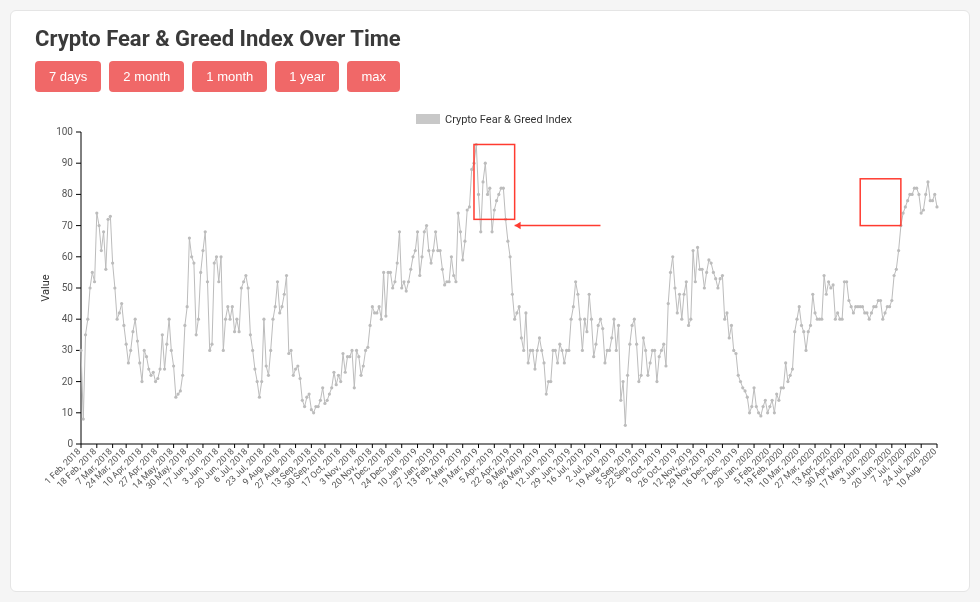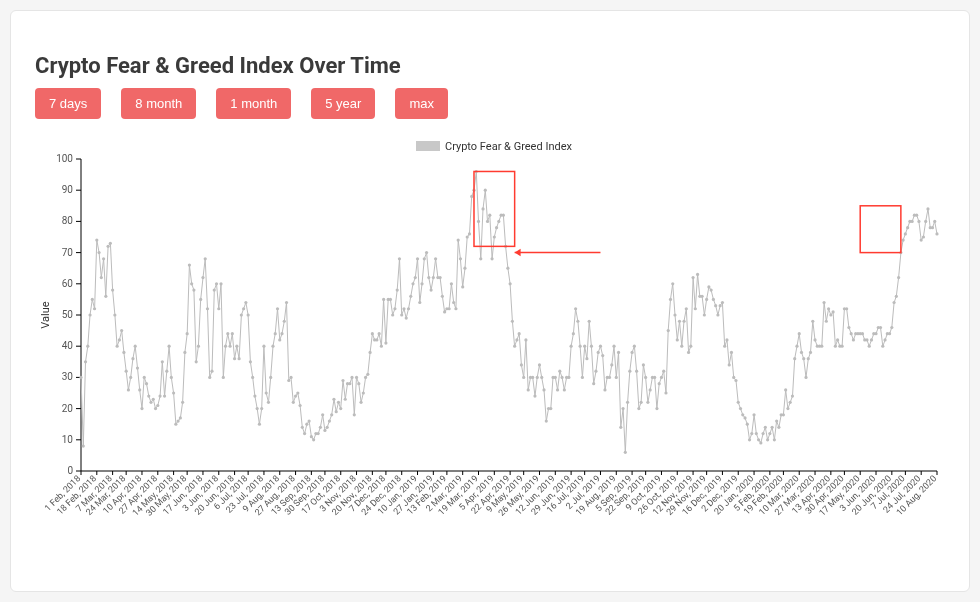--- a/index.html
+++ b/index.html
@@ -7,40 +7,40 @@
     padding: 0;
     background: #f5f5f5;
     font-family: -apple-system, BlinkMacSystemFont, "Segoe UI", Roboto, Helvetica, Arial, sans-serif;
     color: #333;
   }
   .card {
     background: #fff;
     border: 1px solid #e5e5e5;
     border-radius: 6px;
     margin: 10px;
-    padding: 36px 24px 10px 24px;
+    padding: 9px 24px 10px 24px;
     width: 960px;
     height: 582px;
     box-sizing: border-box;
     position: relative;
   }
   .title {
     font-size: 22px;
     font-weight: 700;
     color: #3a3a3a;
     margin: 6px 0 10px 0;
   }
   .subtitle {
     font-size: 13px;
     color: #555;
     margin-bottom: 18px;
   }
   .btn-row {
     display: flex;
-    gap: 20px;
+    gap: 8px;
     margin-bottom: 18px;
   }
   .btn {
     background: #f06868;
     color: #fff;
     border: none;
     border-radius: 4px;
     padding: 8px 14px;
     font-size: 13px;
     cursor: pointer;
@@ -64,23 +64,23 @@
   .annot-arrow { stroke: #ff3b30; stroke-width: 1.5; fill: none; }
 </style>
 </head>
 <body>
 
 <div class="card">
   <div class="title">Crypto Fear &amp; Greed Index Over Time</div>
 
   <div class="btn-row">
     <button class="btn">7 days</button>
-    <button class="btn">8 month</button>
+    <button class="btn">2 month</button>
     <button class="btn">1 month</button>
-    <button class="btn">5 year</button>
+    <button class="btn">1 year</button>
     <button class="btn">max</button>
   </div>
 
   <div class="chart-wrap">
     <svg id="chart-svg" width="912" height="420">
         <g>
           <rect x="381" y="4" width="24" height="10" class="legend-box"></rect>
           <text x="410" y="13" class="legend-text">Crypto Fear &amp; Greed Index</text>
         </g>
         <line x1="41" y1="334" x2="46" y2="334" class="tick" stroke="#000"></line>

